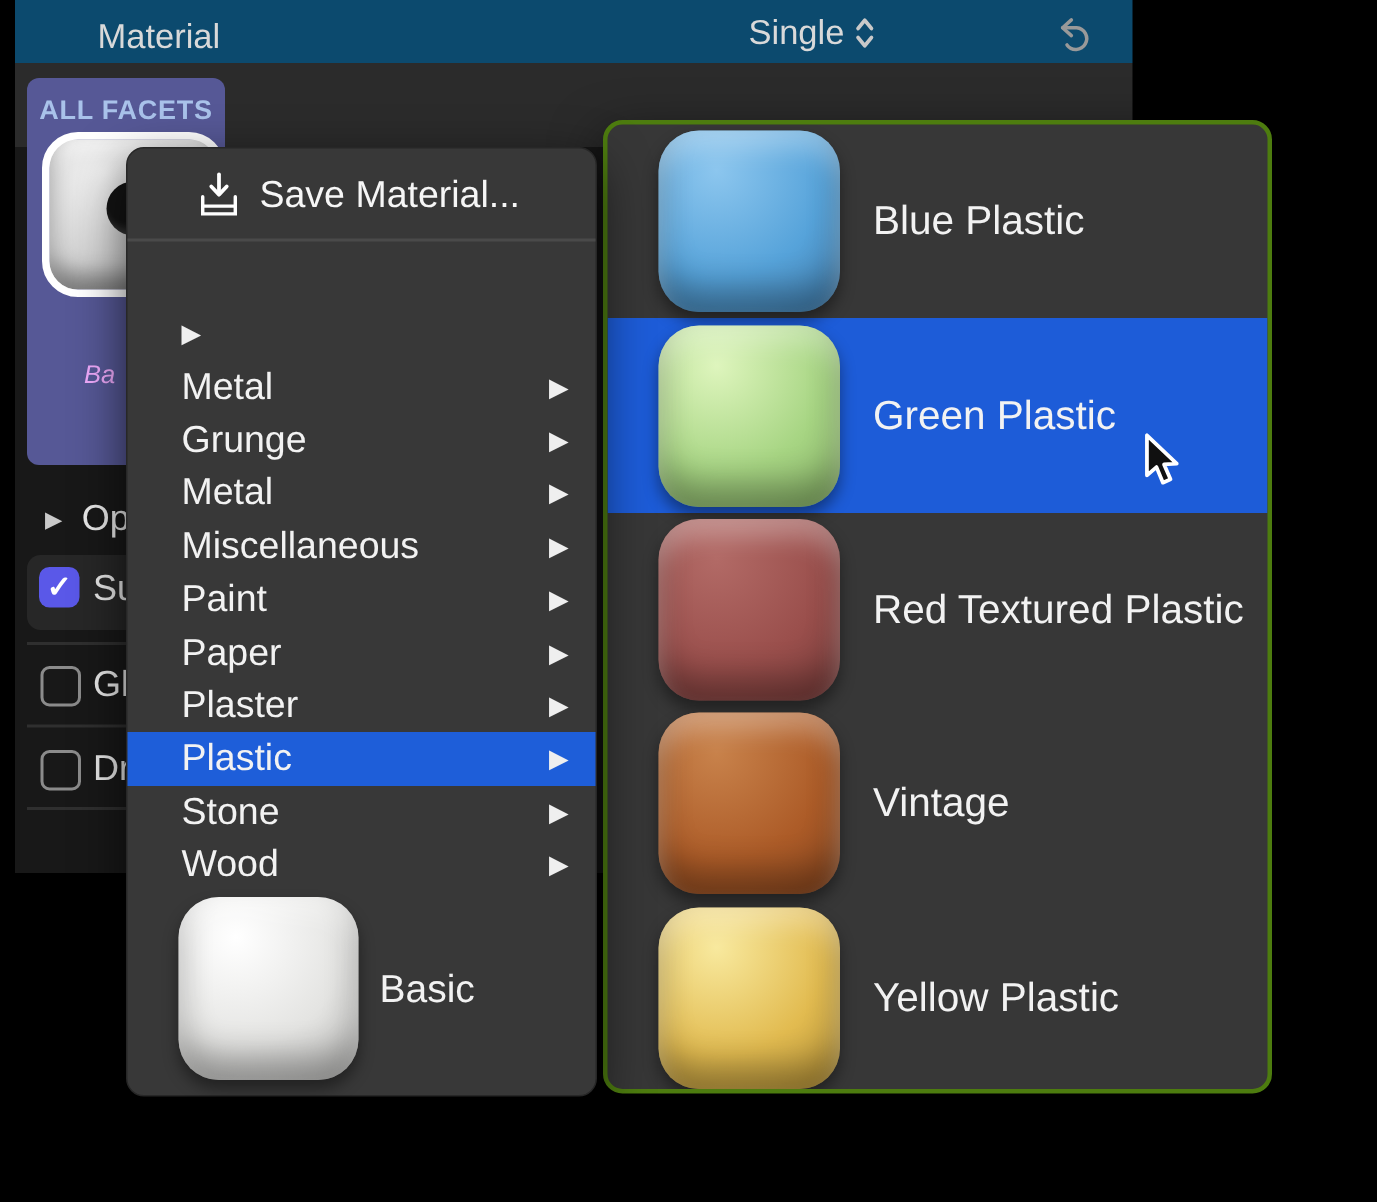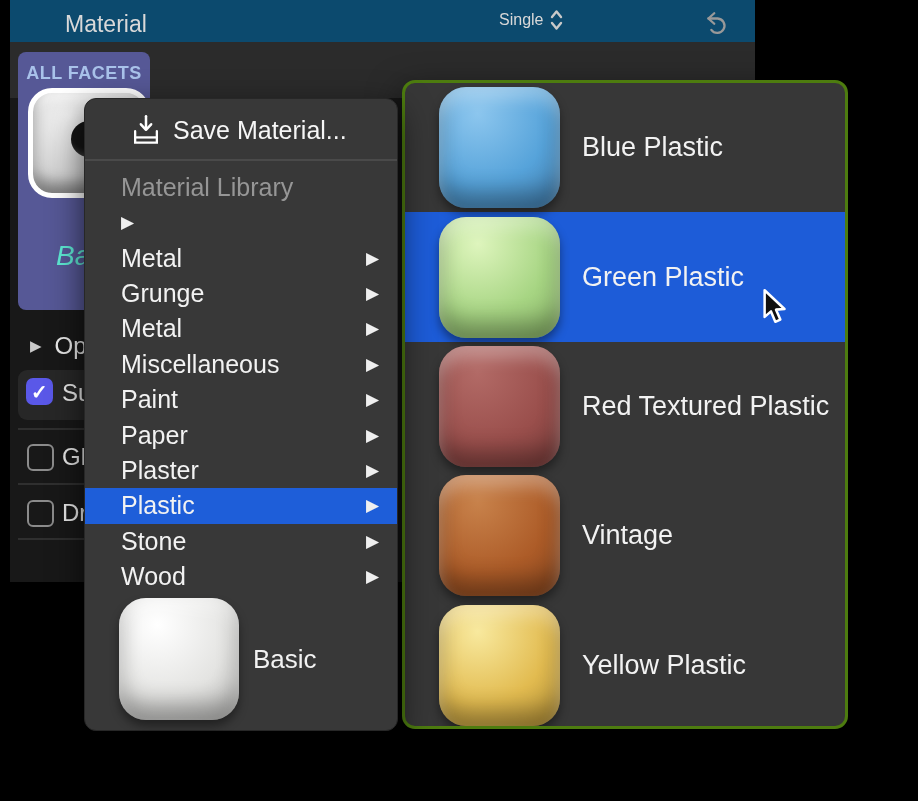--- a/index.html
+++ b/index.html
@@ -6,33 +6,33 @@
   body{
     width:918px;height:801px;position:relative;background:#000;
     font-family:"Liberation Sans", sans-serif;overflow:hidden;
     -webkit-font-smoothing:antialiased;
   }
   .abs{position:absolute;}
 
   
   .topbar{left:10px;top:0;width:745px;height:42px;background:#0c4a6e;}
   .topbar-title{left:55px;top:11px;font-size:23px;color:#d9d9d9;}
-  .mode-select{left:489px;top:8px;display:flex;align-items:center;gap:7px;color:#d9d9d9;font-size:16px;cursor:default;}
+  .mode-select{left:489px;top:8px;display:flex;align-items:center;gap:7px;color:#d9d9d9;font-size:23px;cursor:default;}
   .undo-btn{left:690px;top:6px;width:32px;height:32px;display:flex;align-items:center;justify-content:center;}
   .section-strip{left:10px;top:42px;width:745px;height:56px;background:#2b2b2b;}
   .panel-lower{left:10px;top:98px;width:745px;height:484px;background:#181818;}
 
   
   .facets-tile{left:18px;top:52px;width:132px;height:258px;background:#565896;border-radius:8px;z-index:2;}
   .facets-label{width:100%;top:11px;text-align:center;color:#a9c2ea;font-size:18px;font-weight:bold;letter-spacing:0.5px;}
   .facets-thumb{left:10px;top:36px;width:112px;height:100px;border:5px solid #fff;border-radius:24px;
     box-shadow:inset 0 -10px 14px rgba(0,0,0,.35), inset 0 8px 10px rgba(255,255,255,.5);}
   .facets-mark{left:38px;top:28px;width:36px;height:36px;border-radius:50%;background:#141414;
     box-shadow:inset -4px -4px 6px rgba(255,255,255,.18);}
-  .facets-caption{left:38px;top:188px;color:#5eead4;font-size:28px;font-style:italic;}
+  .facets-caption{left:38px;top:188px;color:#f0abfc;font-size:17px;font-style:italic;}
 
   
   .left-rows{left:10px;top:98px;width:74px;height:484px;overflow:hidden;z-index:3;}
   .disc-tri{color:#c9c9c9;font-size:15px;}
   .row-label{color:#e9e9e9;font-size:24px;white-space:nowrap;}
   .mini-panel{left:8px;top:272px;width:70px;height:50px;background:#272727;border-radius:9px 0 0 9px;}
   .check-on{left:16px;top:280px;width:27px;height:27px;background:#5a58e8;border-radius:7px;
     display:flex;align-items:center;justify-content:center;color:#fff;font-size:20px;font-weight:bold;}
   .check-off{width:23px;height:23px;border:2px solid #8b8b8b;border-radius:6px;background:transparent;}
   .hsep{left:8px;width:66px;height:2px;background:#2f2f2f;}
@@ -121,21 +121,20 @@
   <div class="abs save-row">
     <svg width="30" height="32" viewBox="0 0 26 28">
       <path d="M13 2 V13" stroke="#fff" stroke-width="2.2" fill="none" stroke-linecap="round"></path>
       <path d="M8.5 9 L13 13.8 L17.5 9" stroke="#fff" stroke-width="2.2" fill="none" stroke-linecap="round" stroke-linejoin="round"></path>
       <path d="M3.5 15 V25 H22.5 V15" stroke="#fff" stroke-width="2" fill="none" stroke-linecap="round"></path>
       <path d="M3.5 20.5 H22.5" stroke="#fff" stroke-width="2" fill="none"></path>
     </svg>
     <span class="lbl">Save Material...</span>
   </div>
   <div class="abs menu-sep"></div>
-  <div class="abs lib-header">Material Library</div>
   <div class="abs menu-list" id="menu-list">
       <div class="menu-item">
         <span class="arrow">▶</span>
       </div>
       <div class="menu-item">
         <span>Metal</span>
         <span class="arrow">▶</span>
       </div>
       <div class="menu-item">
         <span>Grunge</span>

